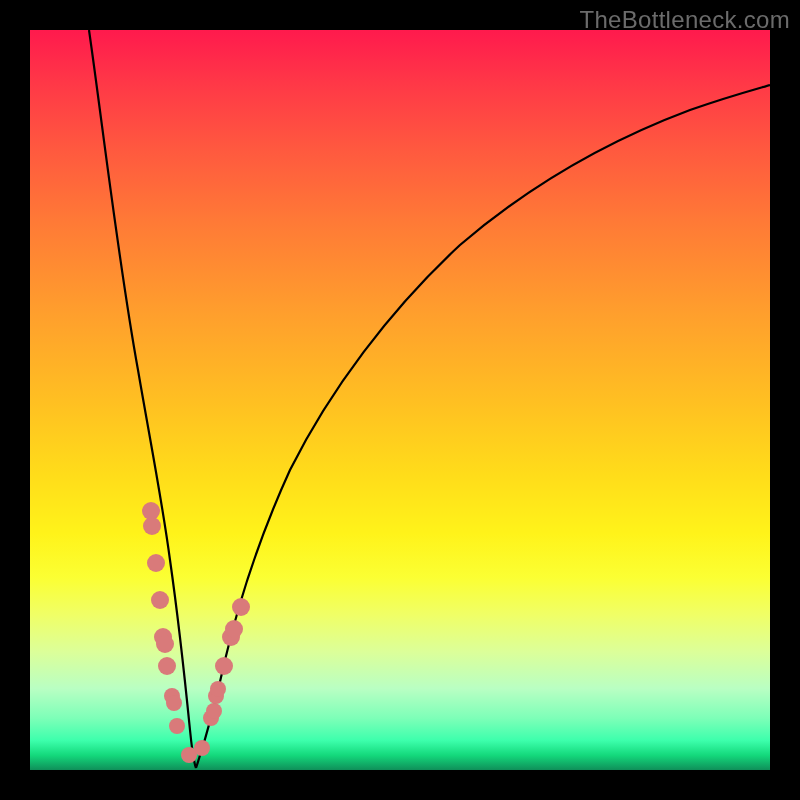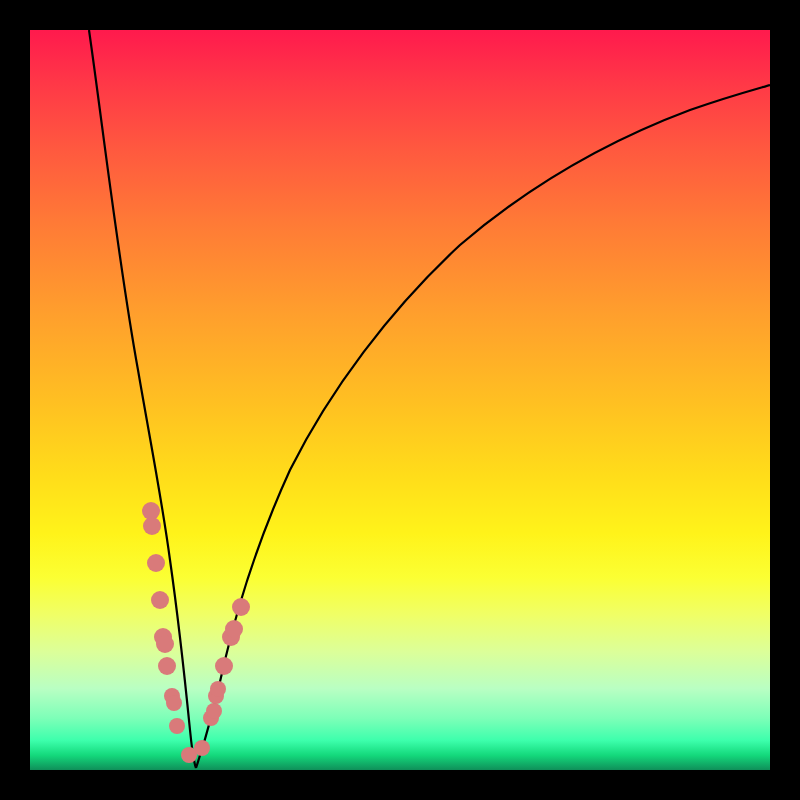--- a/index.html
+++ b/index.html
@@ -109,13 +109,14 @@
       <circle class="dot" cx="184" cy="681" r="8"></circle>
       <circle class="dot" cx="186" cy="666" r="8"></circle>
       <circle class="dot" cx="188" cy="659" r="8"></circle>
       <circle class="dot" cx="194" cy="636" r="9"></circle>
       <circle class="dot" cx="201" cy="607" r="9"></circle>
       <circle class="dot" cx="204" cy="599" r="9"></circle>
       <circle class="dot" cx="211" cy="577" r="9"></circle>
     </svg>
 
   </div>
+  <div class="watermark">TheBottleneck.com</div>
 </div>
 
 </body></html>

